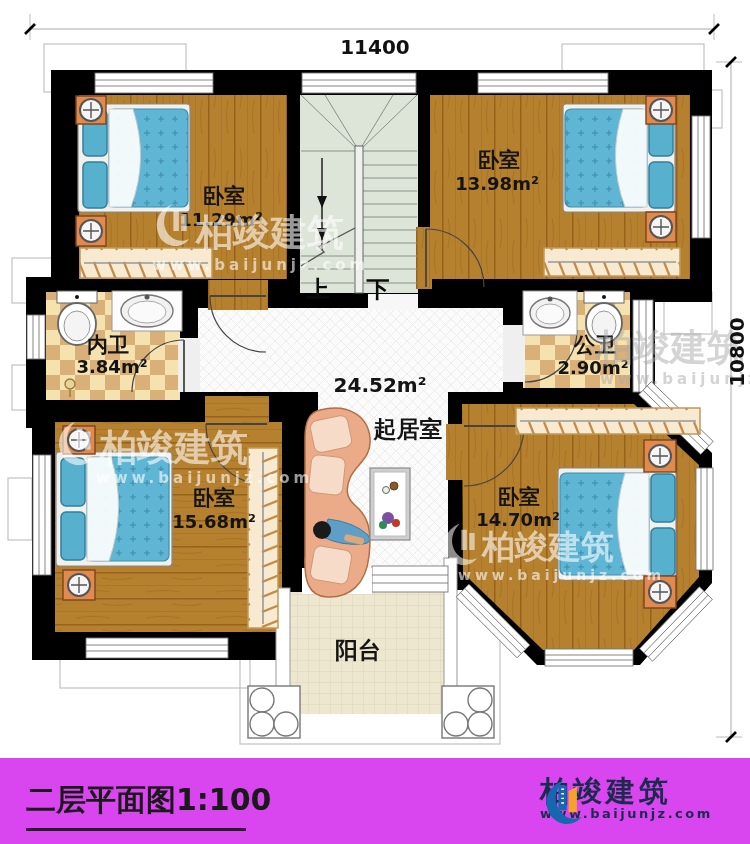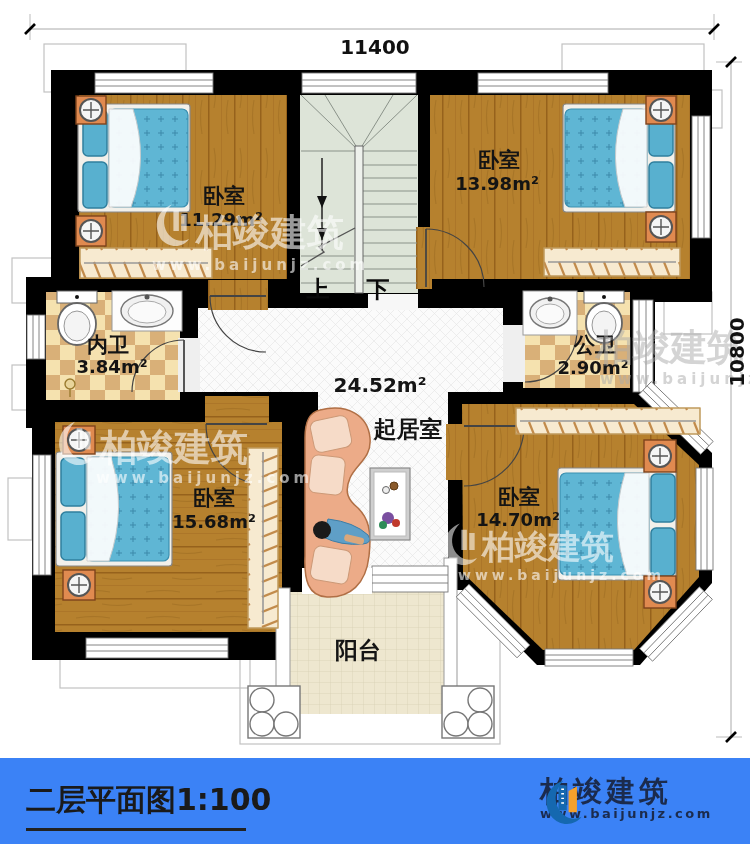--- a/index.html
+++ b/index.html
@@ -8,21 +8,21 @@
   .canvas svg{position:absolute;left:0;top:0;}
   svg text{font-family:"DejaVu Sans",sans-serif;}
   .room-name{font-size:21px;font-weight:bold;fill:#141414;}
   .room-area{font-size:18px;font-weight:bold;fill:#141414;}
   .stair-label{font-size:23px;font-weight:bold;fill:#0a0a0a;}
   .dim-text{font-size:20px;font-weight:bold;fill:#111;}
   .wm-name{font-size:37px;font-weight:bold;fill:rgba(255,255,255,0.60);}
   .wm-url{font-size:15px;font-weight:bold;letter-spacing:4px;fill:rgba(255,255,255,0.60);}
   .wm-gray .wm-name{fill:rgba(170,170,170,0.50);}
   .wm-gray .wm-url{fill:rgba(170,170,170,0.50);}
-  .titleblock{position:absolute;left:0;top:758px;width:750px;height:86px;background:#3b82f6;}
+  .titleblock{position:absolute;left:0;top:758px;width:750px;height:86px;background:#d946ef;}
   .tb-title{position:absolute;left:26px;top:22px;width:220px;font-size:30px;font-weight:bold;
             color:#1a1a1a;border-bottom:3px solid #222;padding-bottom:7px;white-space:nowrap;}
   .tb-notes{position:absolute;left:255px;top:22px;font-size:16px;font-weight:bold;color:#111;line-height:23px;}
   .tb-notes .l2{padding-left:33px;}
   .tb-logo{position:absolute;left:540px;top:18px;display:flex;align-items:center;gap:6px;}
   .tb-logo-text{display:flex;flex-direction:column;}
   .tb-logo-name{font-size:29px;font-weight:bold;color:#1b2b4d;letter-spacing:4px;line-height:30px;}
   .tb-logo-url{font-size:13px;font-weight:bold;color:#1b2b4d;letter-spacing:2.5px;}
 </style>
 </head>

